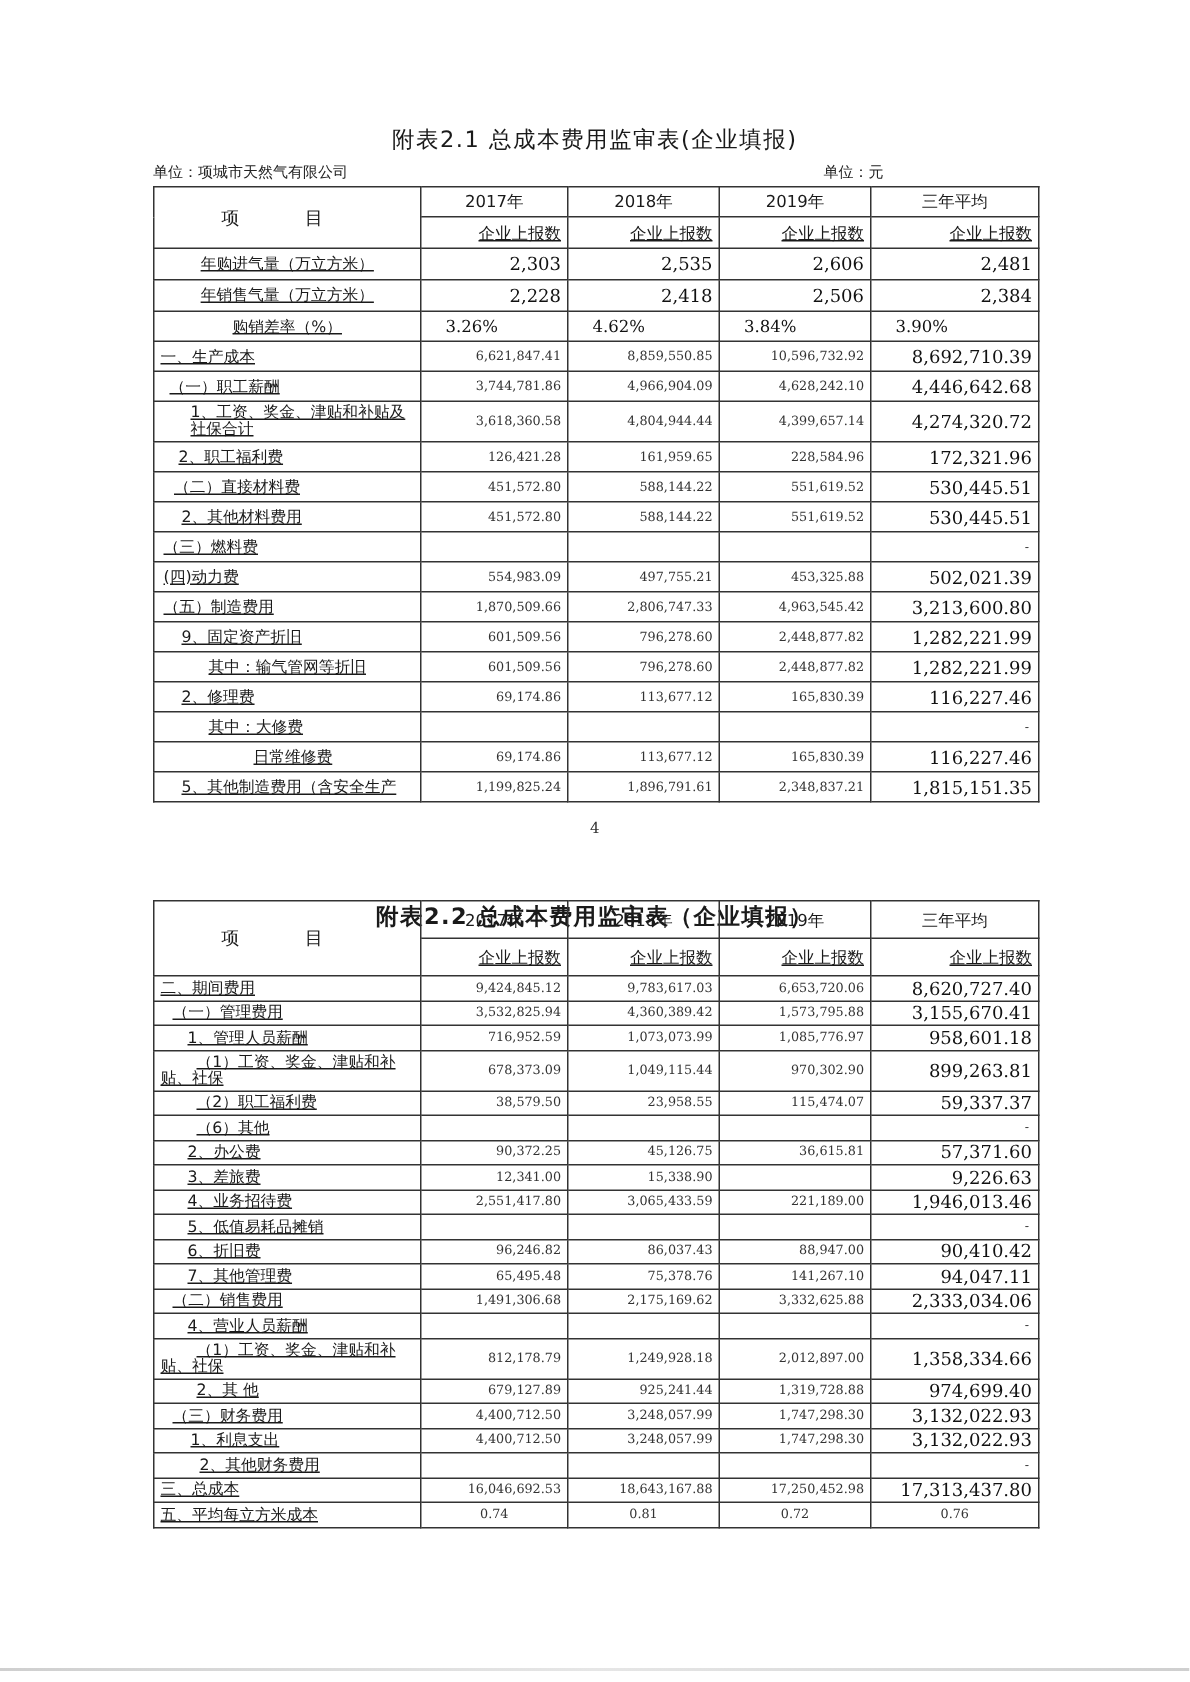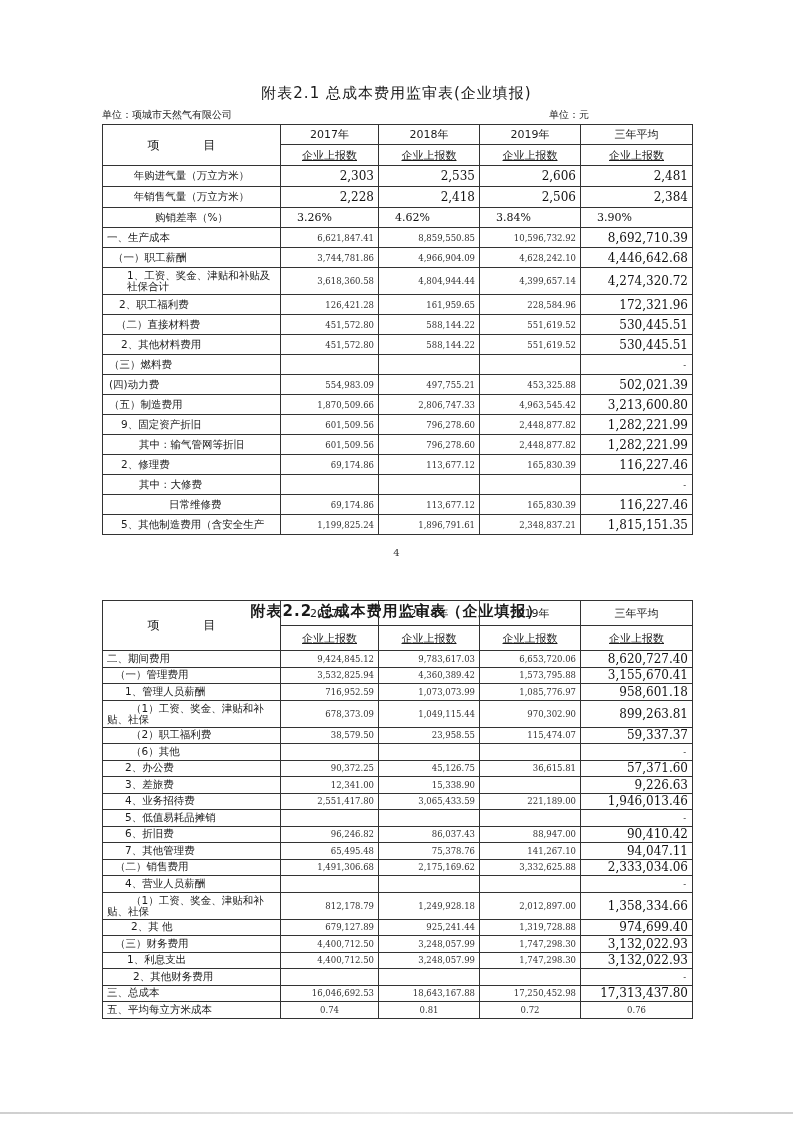--- a/index.html
+++ b/index.html
@@ -16,22 +16,22 @@
   table.audit td, table.audit th { border:1px solid #333; padding:0 4px; overflow:hidden; white-space:nowrap; font-weight:normal; }
   .t1 { top:124px; }
   .t2 { top:600px; }
   col.c-label { width:178px; }
   col.c-y1 { width:98px; }
   col.c-y2 { width:101px; }
   col.c-y3 { width:101px; }
   col.c-avg { width:112px; }
   th.hd-item { font-size:12px; font-family:"DejaVu Sans", "Liberation Sans", sans-serif; letter-spacing:20px; text-align:center; }
   th.hd-year { font-size:11px; text-align:center; height:19px; font-family:"DejaVu Sans", "Liberation Sans", sans-serif; }
-  th.hd-sub { font-size:11px; text-align:center; height:20px; text-decoration:underline; font-family:Liberation Mono, monospace; }
-  td.label { font-size:10.5px; text-align:left; font-family:"DejaVu Sans", "Liberation Sans", sans-serif; }
+  th.hd-sub { font-size:11px; text-align:right; height:20px; text-decoration:underline; font-family:Liberation Mono, monospace; }
+  td.label { font-size:10.5px; text-align:left; font-family:"DejaVu Sans", "Liberation Sans", sans-serif;text-decoration:underline; }
   td.label.wrap { white-space:normal; line-height:11px; }
   td.label.center { text-align:center; }
   td.num { font-size:8.5px; text-align:right; color:#333; font-family:"DejaVu Serif", "Liberation Serif", serif; }
   td.num.big { font-size:12px; color:#111; }
   td.num.avg { font-size:12px; color:#111; text-align:right; }
   td.num.center { text-align:center; }
   td.num.mid { font-size:11px; text-align:left; padding-left:16px; color:#111;margin-top:12px; }
   tr.r1 td { height:20px; }
   tr.r2 td { height:19px; }
   tr.r4 td { height:19px; }

